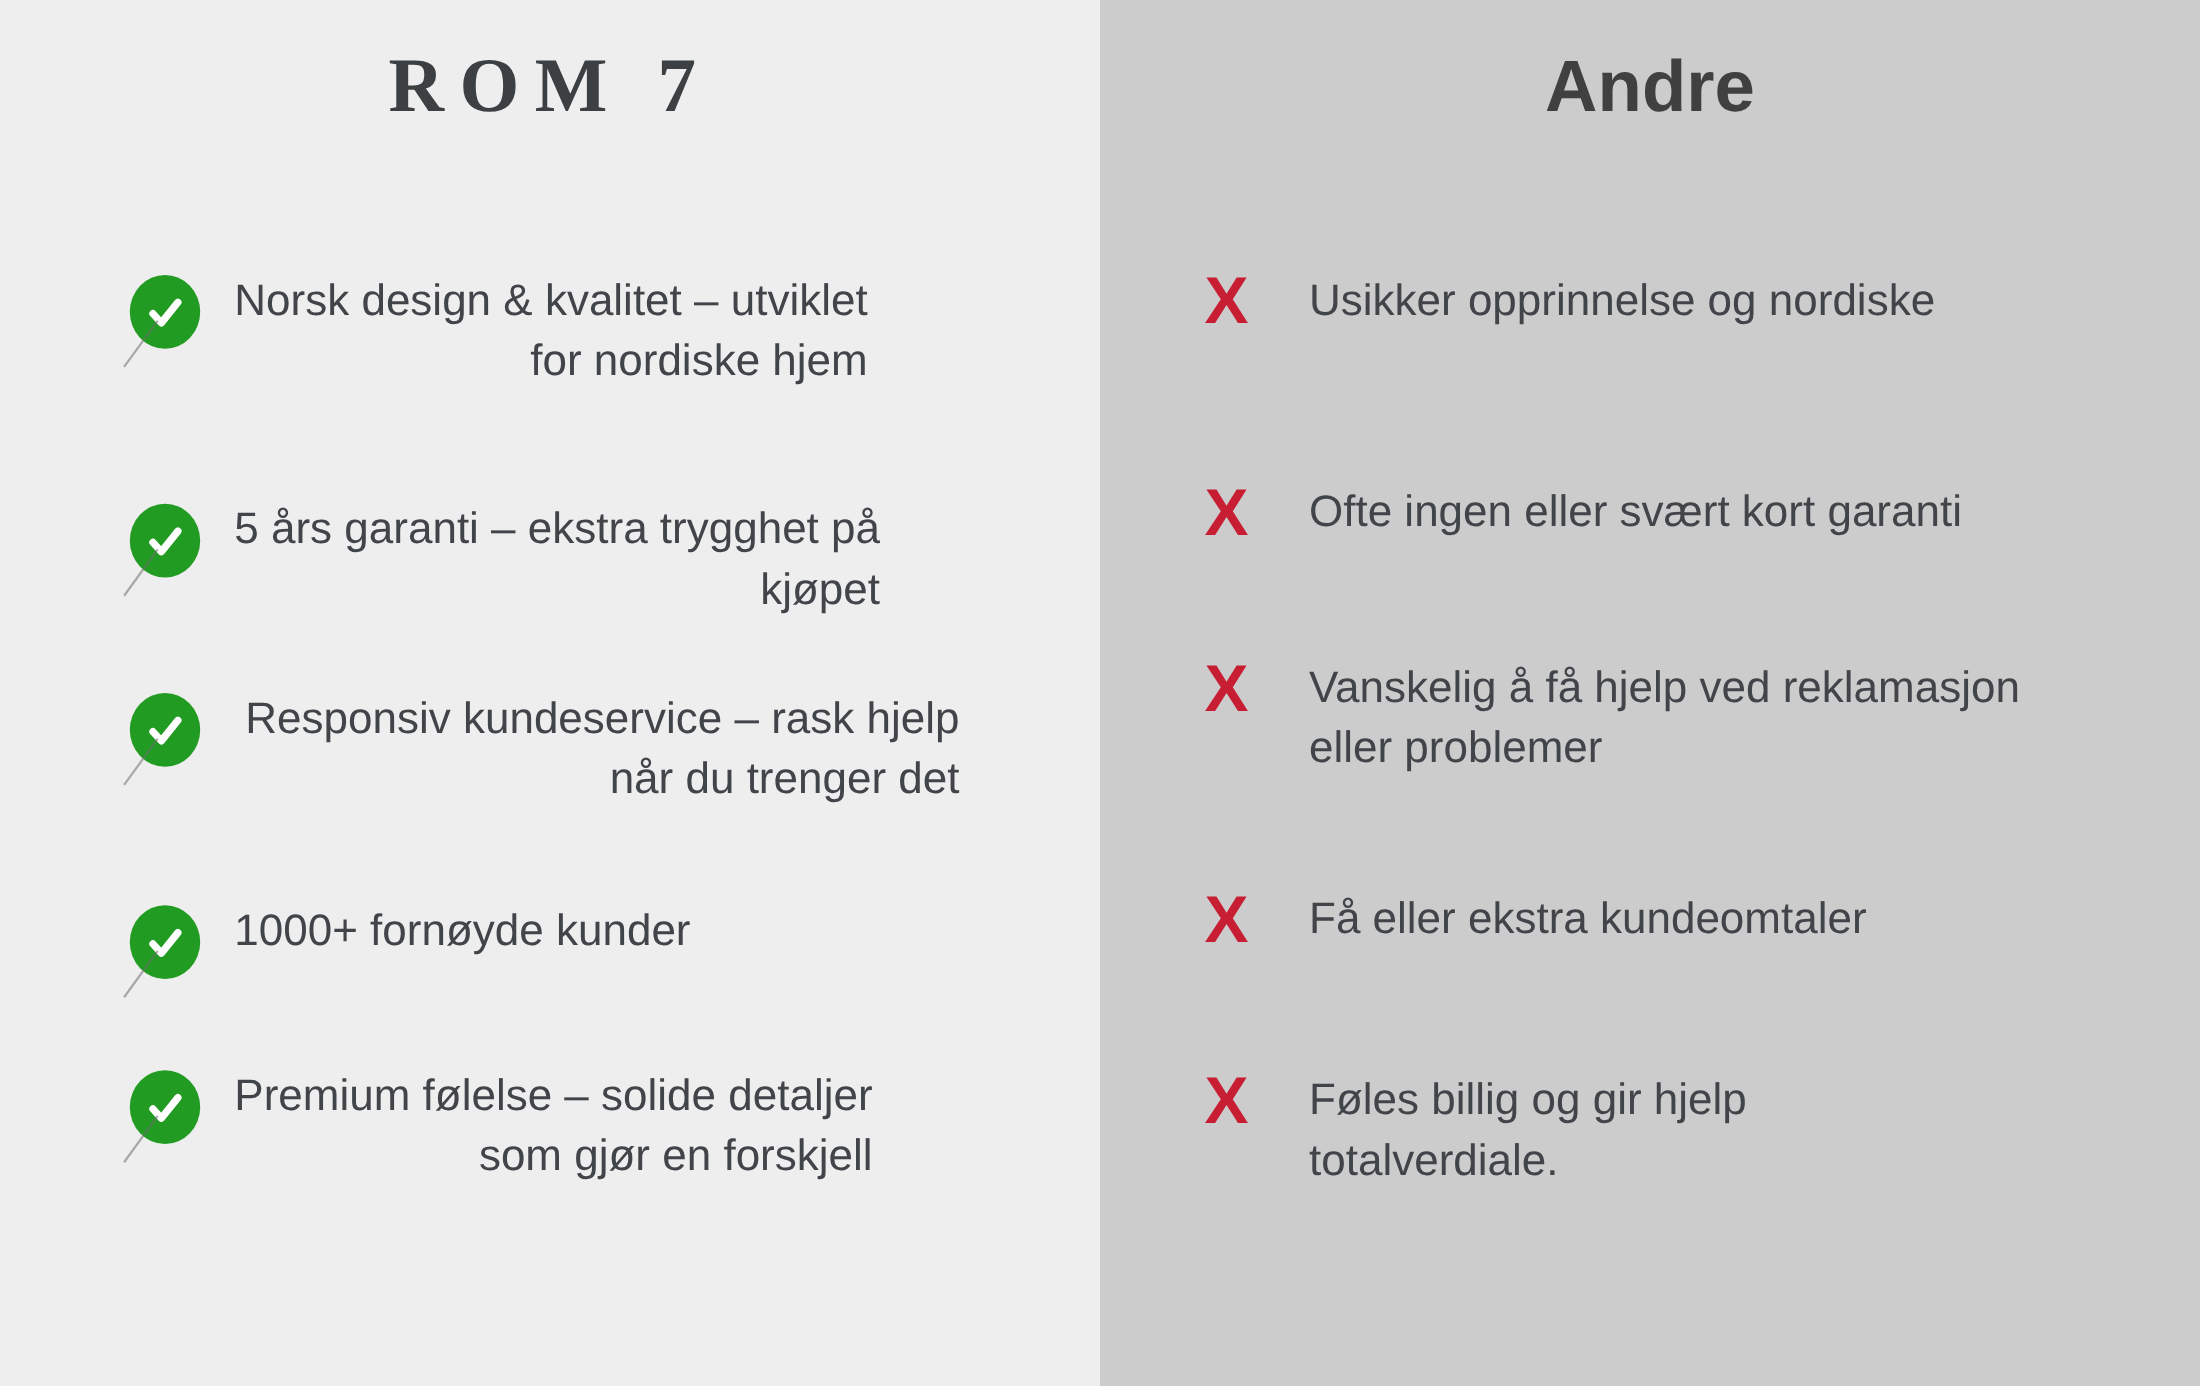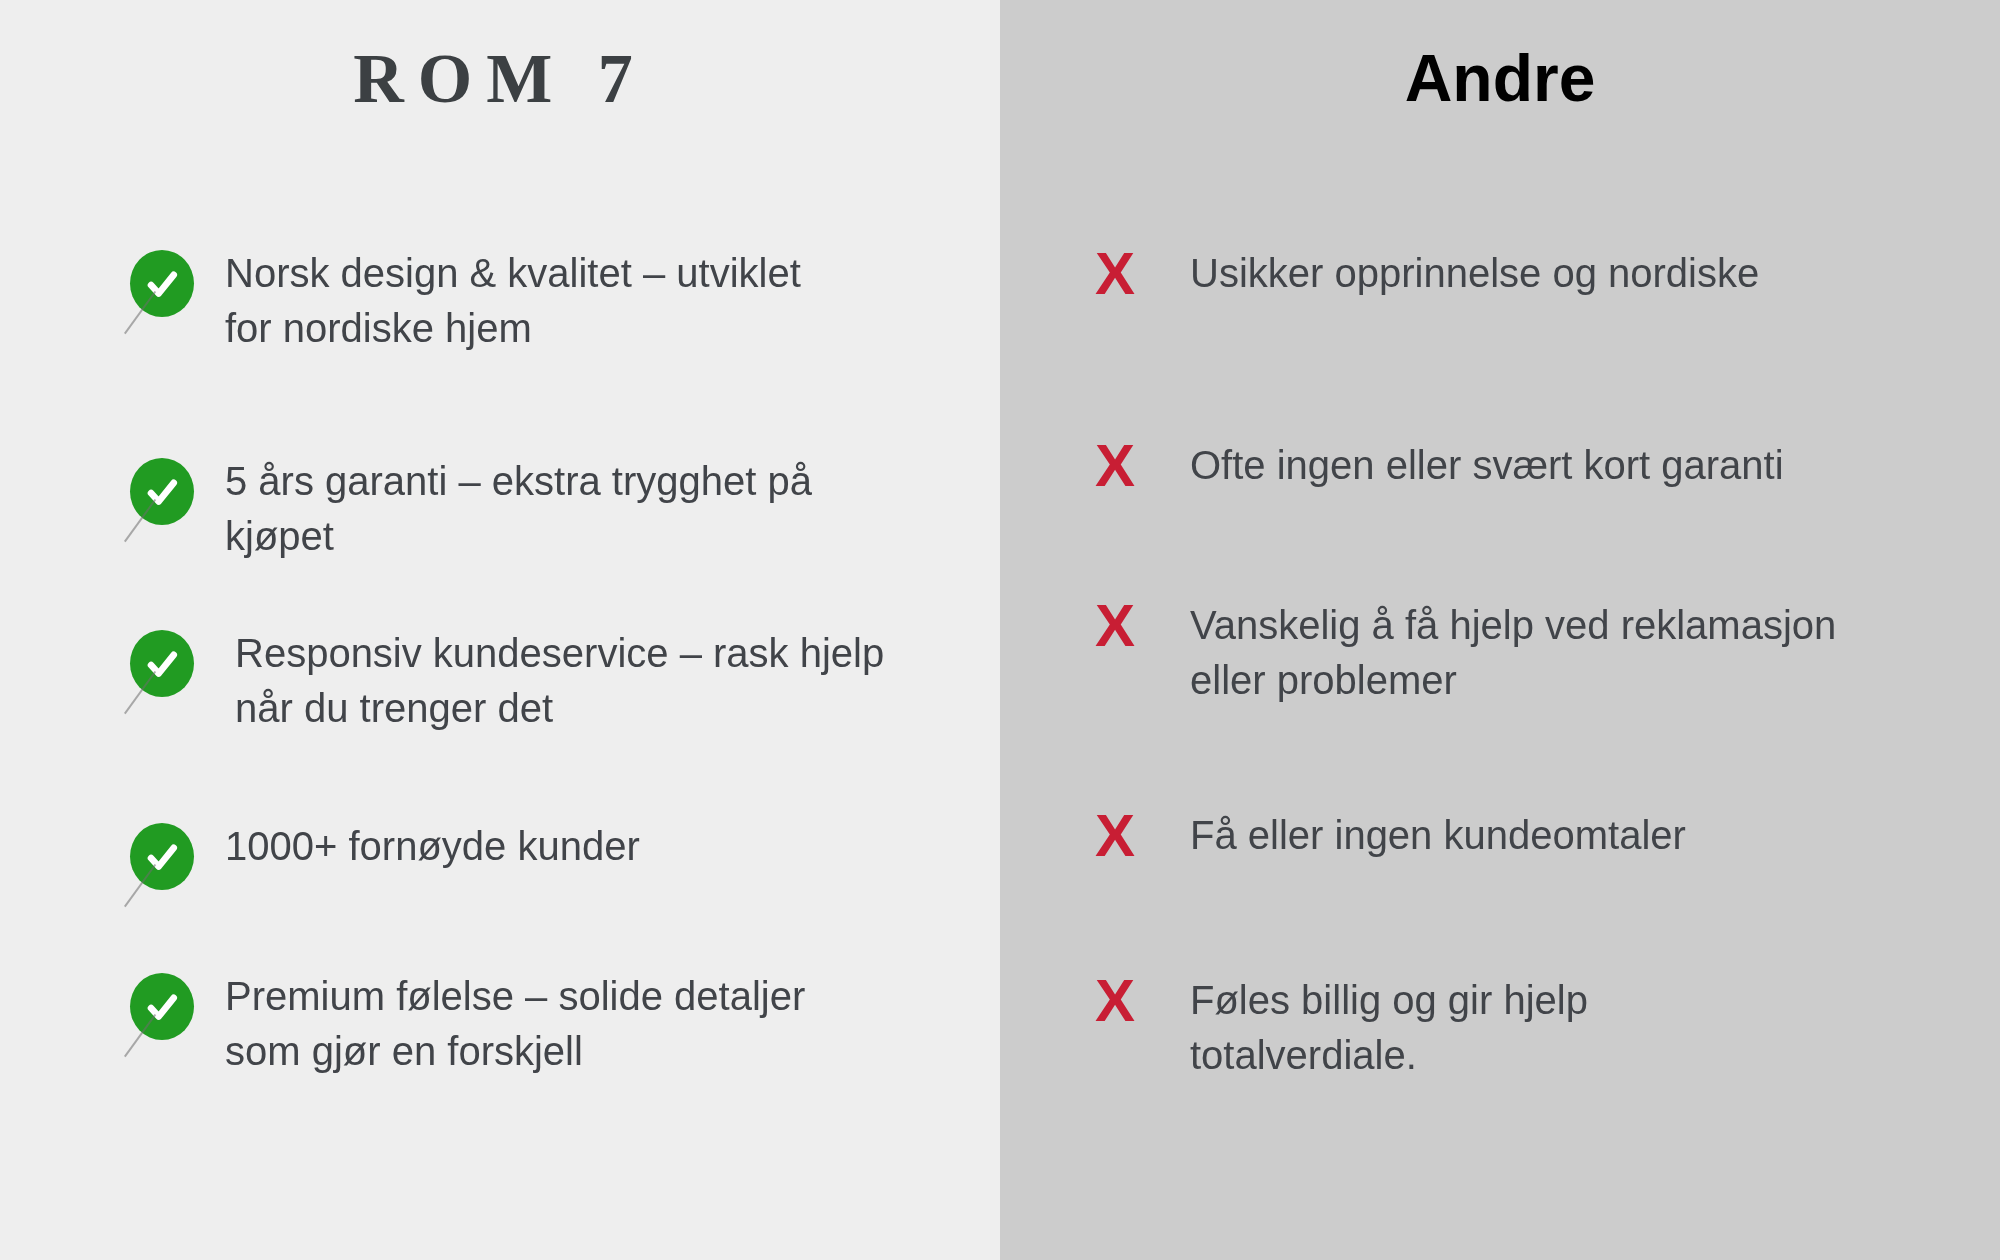--- a/index.html
+++ b/index.html
@@ -39,29 +39,29 @@
     line-height:1.05;
     letter-spacing:14px;
     color:var(--title-ink);
   }
   .other-title{
     text-align:center;
     font-family:"Liberation Sans", sans-serif;
     font-weight:700;
     font-size:66px;
     line-height:1.05;
-    color:#000000;
+    color:#404040;
   }
 
   .row{
     position:absolute;
     display:flex;
     align-items:flex-start;
   }
-  .panel.left  .row{ left:130px; width:800px; }
+  .panel.left  .row{ left:118px; width:800px;text-align:right; }
   .panel.right .row{ left:95px;  width:860px; }
 
   .panel.left  .row.r1{ top:250px; }
   .panel.left  .row.r2{ top:442px;margin-top:16px; }
   .panel.left  .row.r3{ top:630px;gap:10px; }
   .panel.left  .row.r4{ top:823px; }
   .panel.left  .row.r5{ top:973px; }
 
   .panel.right .row.r1{ top:250px; }
   .panel.right .row.r2{ top:442px; }
@@ -188,21 +188,21 @@
     </div>
 
     <div class="row r3">
       <span class="cross-icon">X</span>
       <span class="item-text">Vanskelig å få hjelp ved reklamasjon
 eller problemer</span>
     </div>
 
     <div class="row r4">
       <span class="cross-icon">X</span>
-      <span class="item-text">Få eller ingen kundeomtaler</span>
+      <span class="item-text">Få eller ekstra kundeomtaler</span>
     </div>
 
     <div class="row r5">
       <span class="cross-icon">X</span>
       <span class="item-text">Føles billig og gir hjelp
 totalverdiale.</span>
     </div>
   </section>
 
 </div>

